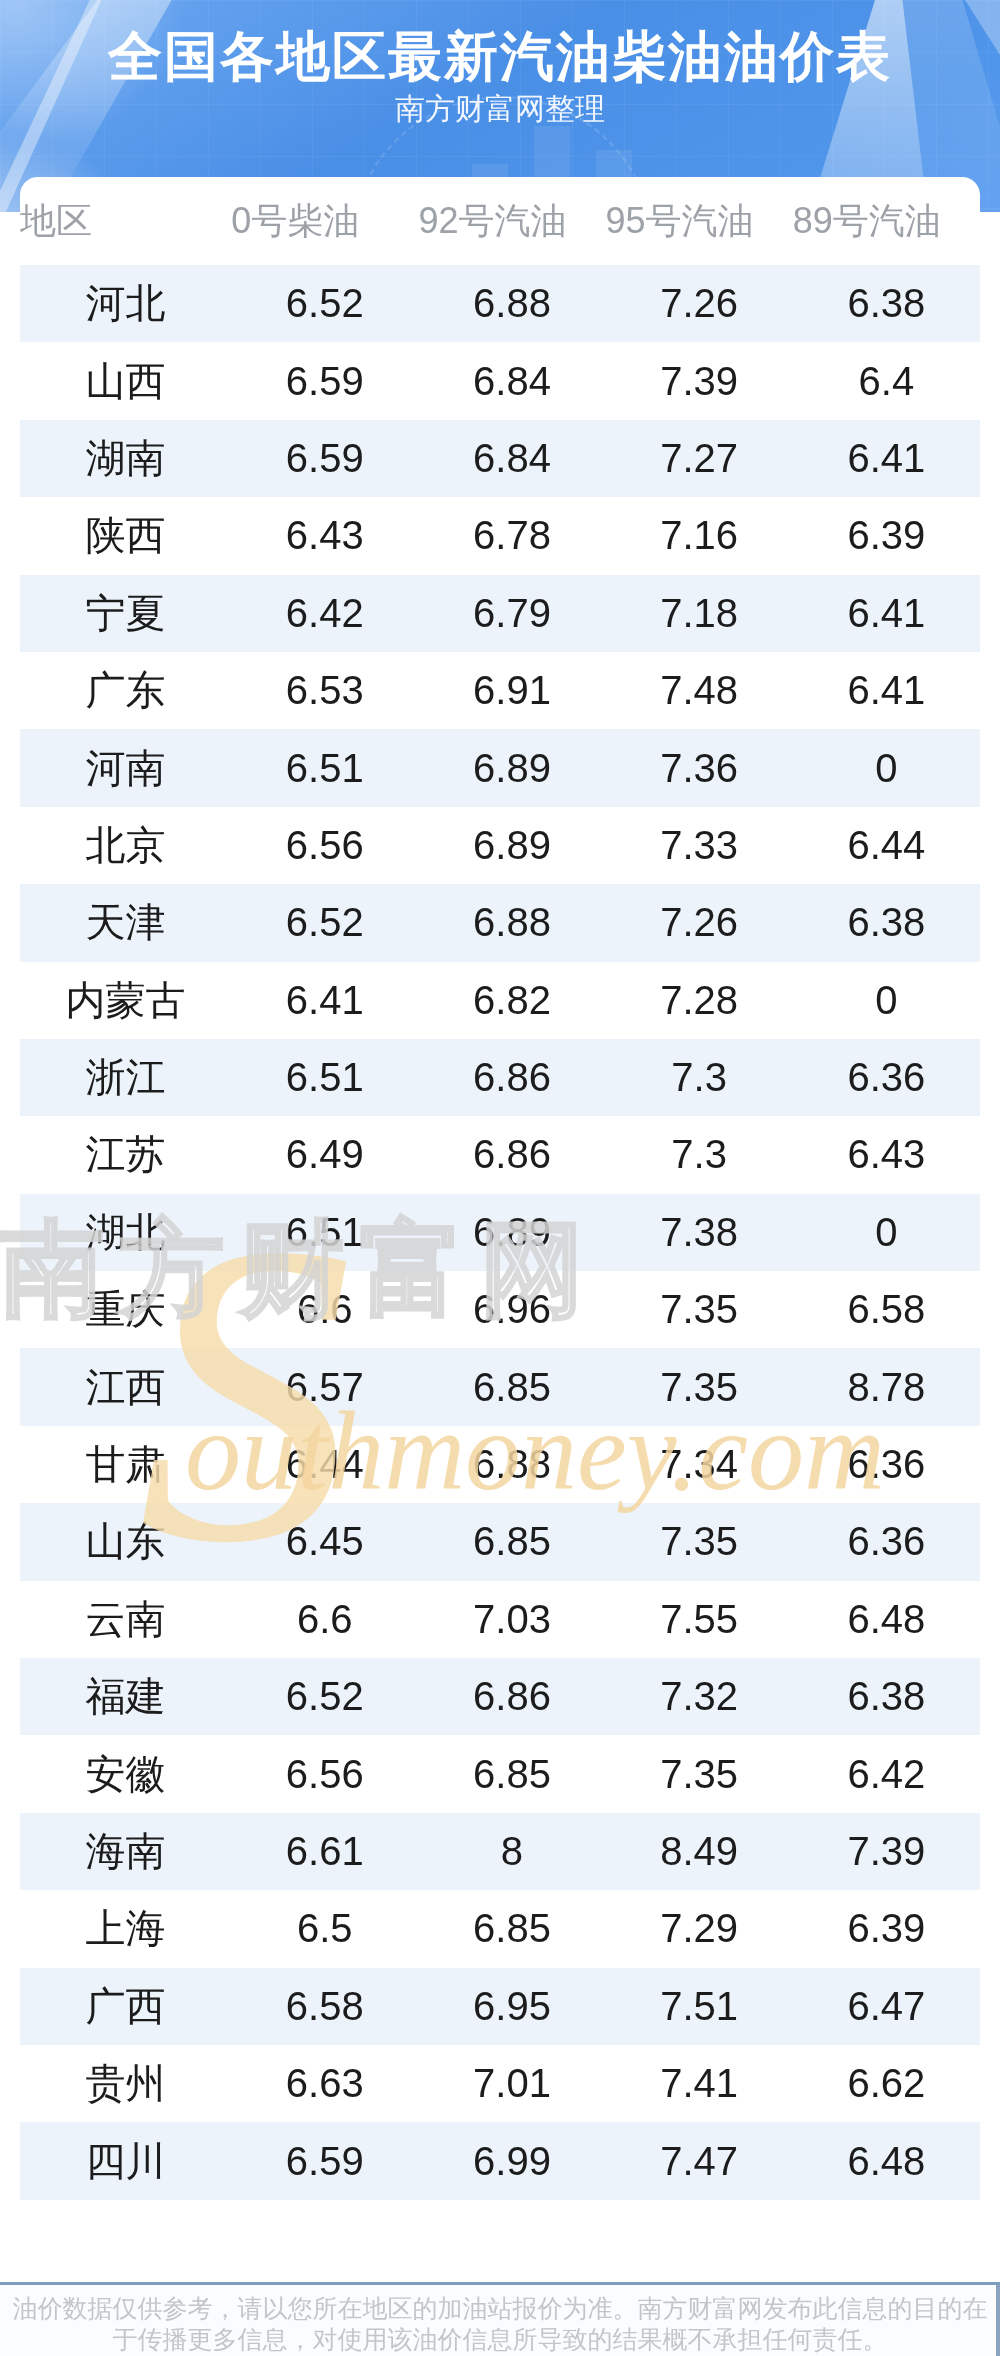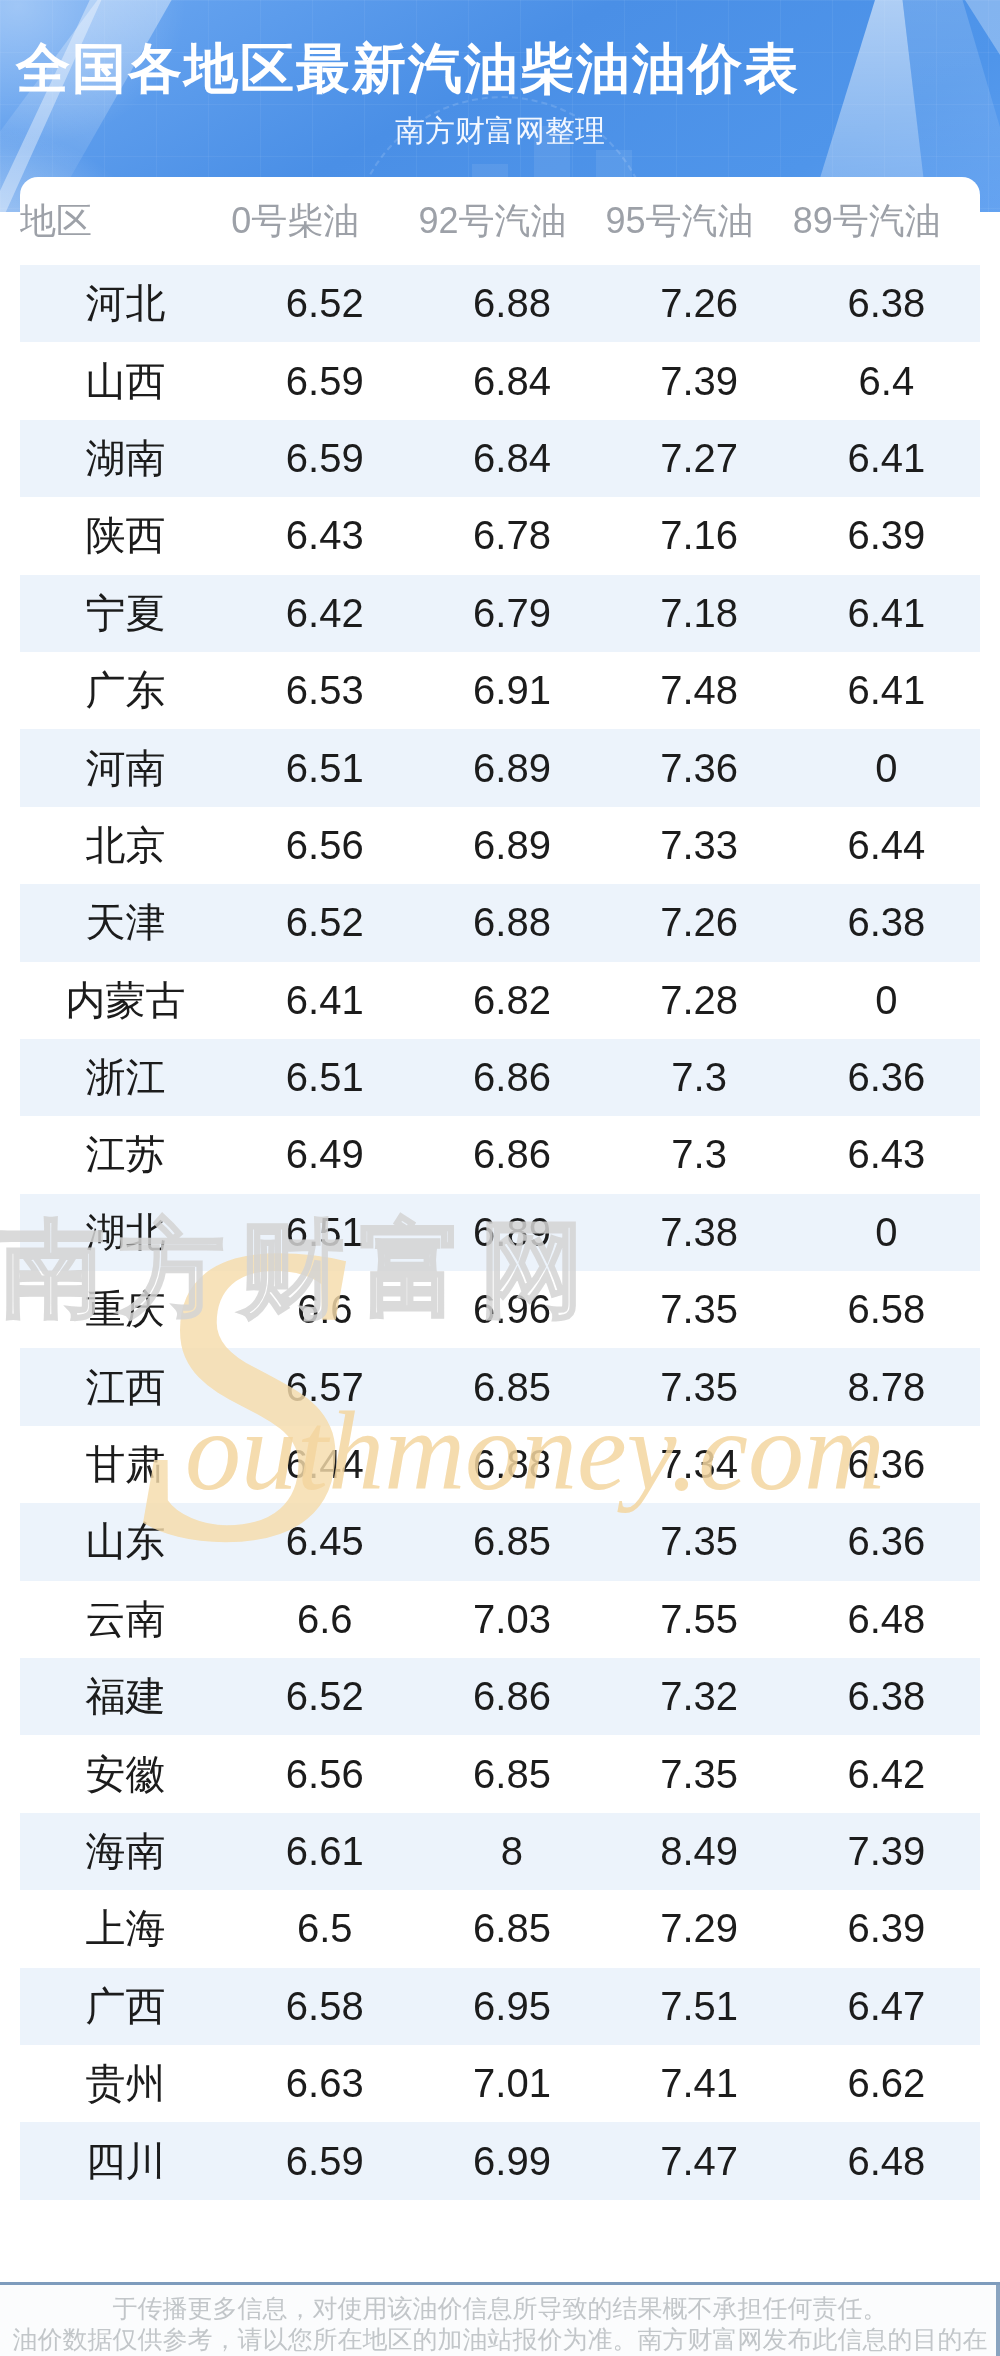--- a/index.html
+++ b/index.html
@@ -28,21 +28,21 @@
   .shard-left-edge{position:absolute;left:0;top:0;width:195px;height:212px;
         background:rgba(255,255,255,.38);
         clip-path:polygon(46% 0,52% 0,3% 100%,0 100%,0 90%);}
   .shard-right{position:absolute;right:0;top:0;width:250px;height:212px;}
   .face-a{position:absolute;inset:0;background:linear-gradient(180deg,rgba(255,255,255,.55),rgba(255,255,255,.22));
         clip-path:polygon(50% 0,61% 0,71% 100%,28% 84%);}
   .face-b{position:absolute;inset:0;background:linear-gradient(180deg,rgba(255,255,255,.17),rgba(255,255,255,.04));
         clip-path:polygon(61% 0,85% 0,100% 60%,100% 100%,71% 100%);}
   .face-c{position:absolute;inset:0;background:rgba(255,255,255,.30);
         clip-path:polygon(86% 0,100% 0,100% 26%);}
-  .hero-title{position:relative;z-index:5;margin:16px;padding-top:22px;text-align:left;
+  .hero-title{position:relative;z-index:5;margin:4px;padding-top:22px;text-align:center;
         font-size:54px;line-height:60px;font-weight:800;letter-spacing:2px;color:#ffffff;}
   .hero-sub{position:relative;z-index:5;margin:6px 0 0;text-align:center;
         font-size:30px;line-height:34px;font-weight:400;color:#f2f7ff;}
 
   
   .card{position:relative;z-index:2;margin:-35px 20px 0;background:#ffffff;
         border-radius:18px 18px 0 0;overflow:hidden;}
   table.price{width:100%;border-collapse:collapse;table-layout:fixed;}
   col.c-region{width:22%;} col.c-num{width:19.5%;}
   thead th{height:88px;padding:0;font-size:36px;font-weight:400;color:#9da1a8;text-align:left;}
@@ -289,17 +289,17 @@
     </table>
   </div>
 
   <div class="watermark">
     <div class="wm-s">S</div>
     <div class="wm-cn">南方财富网</div>
     <div class="wm-domain">outhmoney.com</div>
   </div>
 
   <div class="footer">
+    <p>油价数据仅供参考，请以您所在地区的加油站报价为准。南方财富网发布此信息的目的在</p>
     <p>于传播更多信息，对使用该油价信息所导致的结果概不承担任何责任。</p>
-    <p>油价数据仅供参考，请以您所在地区的加油站报价为准。南方财富网发布此信息的目的在</p>
   </div>
 
 </div>
 
 </body></html>

